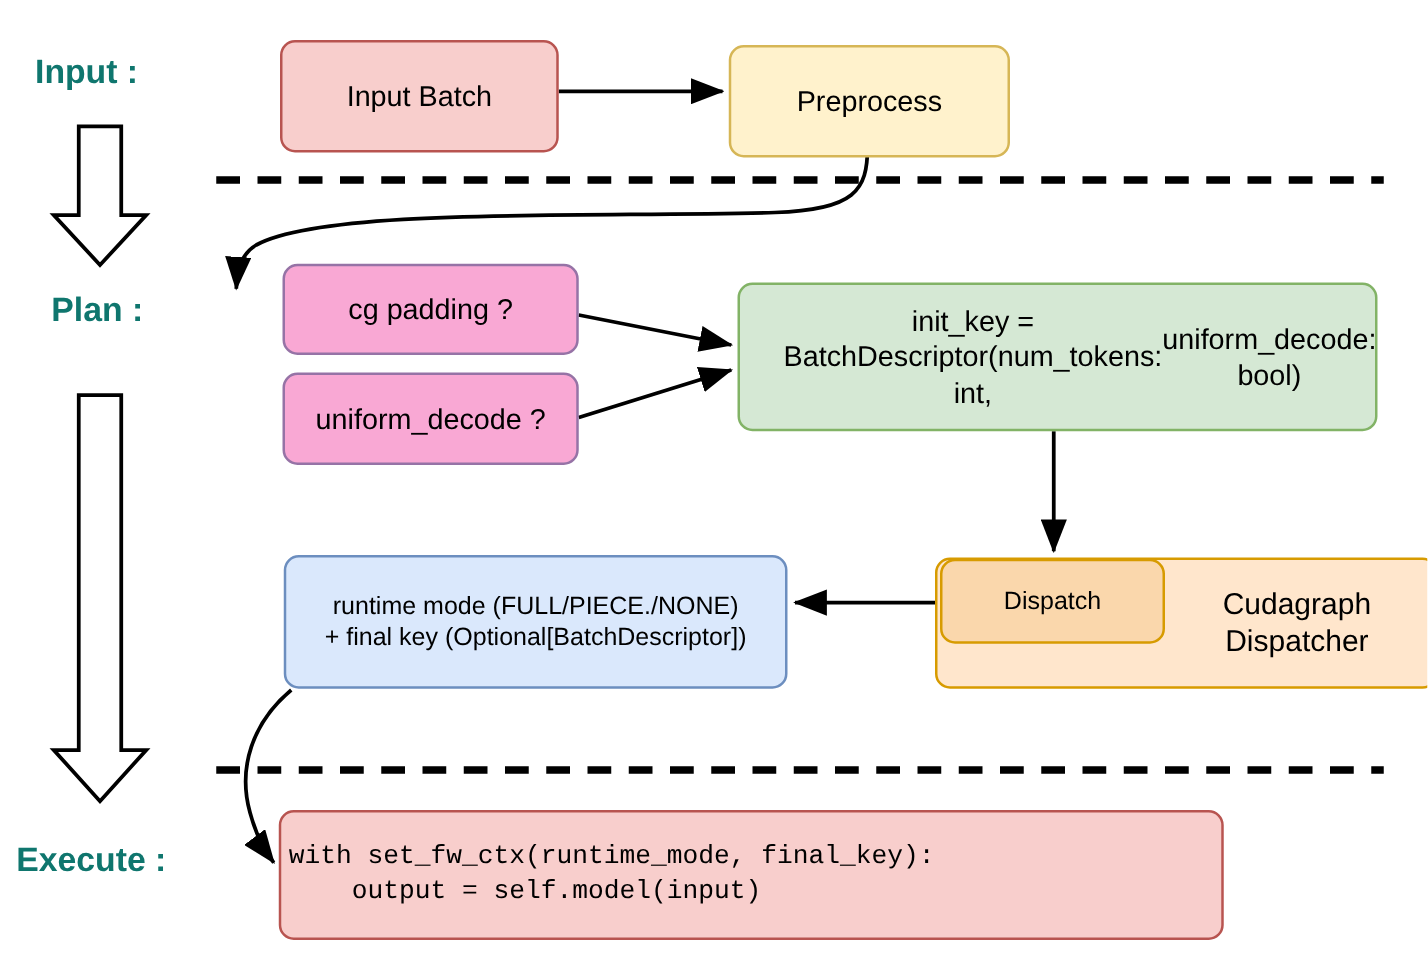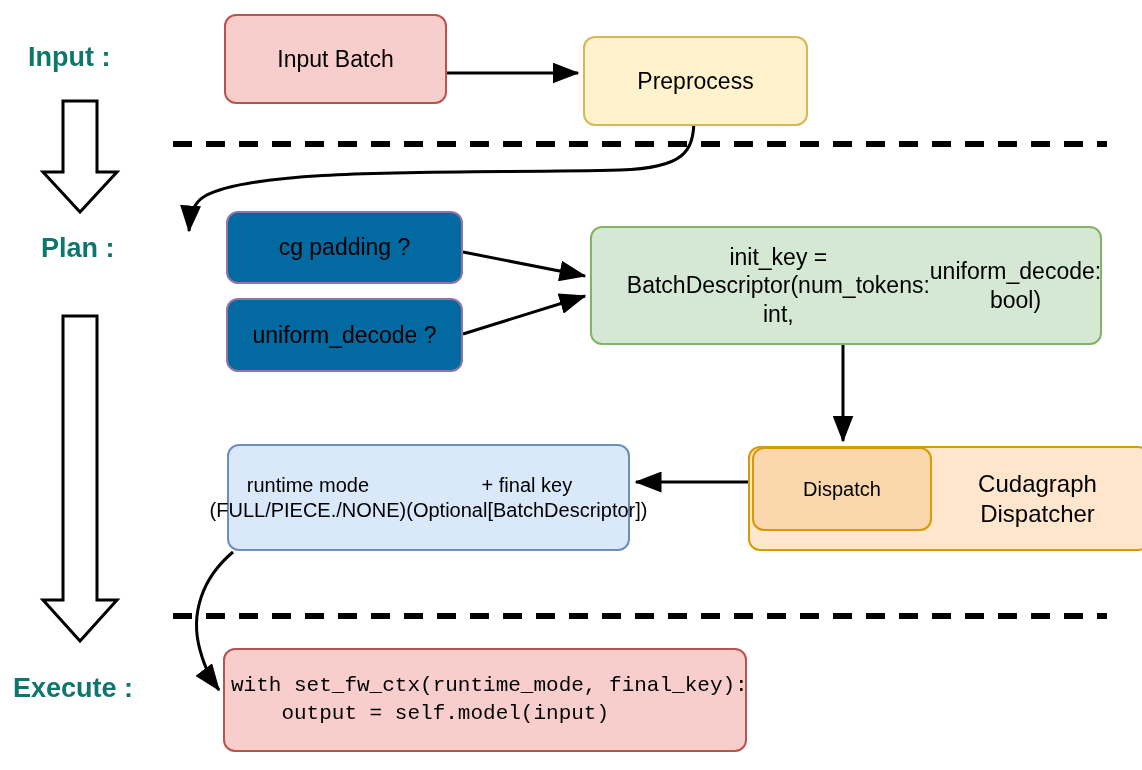--- a/index.html
+++ b/index.html
@@ -49,21 +49,21 @@
   }
   .node-pink {
     background: #f8cecc;
     border-color: #b85450;
   }
   .node-yellow {
     background: #fff2cc;
     border-color: #d6b656;
   }
   .node-purple {
-    background: #0369a1;
+    background: #f9a8d4;
     border-color: #9673a6;
   }
   .node-green {
     background: #d5e8d4;
     border-color: #82b366;
   }
   .node-blue {
     background: #dae8fc;
     border-color: #6c8ebf;
   }
@@ -124,55 +124,55 @@
 
     <path d="M233,552 C202,578 190,614 200,650 C206,672 213,682 219,690" fill="none" stroke="#000000" stroke-width="3" marker-end="url(#arrowhead)"></path>
   </svg>
 
   <div class="stage-label" style="left:28px; top:42px;">Input :</div>
 
   <div class="stage-label" style="left:41px; top:233px;">Plan :</div>
 
   <div class="stage-label" style="left:13px; top:673px;">Execute :</div>
 
-  <div class="node node-pink n-title-23" style="left:224px; top:14px; width:223px; height:90px;">
+  <div class="node node-pink n-title-23" style="left:224px; top:32px; width:223px; height:90px;">
     <span>Input Batch</span>
   </div>
 
   <div class="node node-yellow n-title-23" style="left:583px; top:36px; width:225px; height:90px;">
     <span>Preprocess</span>
   </div>
 
   <div class="node node-purple n-title-23" style="left:226px; top:211px; width:237px; height:73px;">
     <span>cg padding ?</span>
   </div>
 
   <div class="node node-purple n-title-23" style="left:226px; top:298px; width:237px; height:74px;">
     <span>uniform_decode ?</span>
   </div>
 
   <div class="node node-green n-title-23" style="left:590px; top:226px; width:512px; height:119px; padding-left:44px;">
     <span>init_key = BatchDescriptor(num_tokens: int,</span>
     <span>uniform_decode: bool)</span>
   </div>
 
-  <div class="node node-blue n-title-20" style="left:227px; top:444px; width:403px; height:107px; flex-direction:row;">
+  <div class="node node-blue n-title-20" style="left:227px; top:444px; width:403px; height:107px; flex-direction:column;">
     <span>runtime mode (FULL/PIECE./NONE)</span>
     <span>+ final key (Optional[BatchDescriptor])</span>
   </div>
 
   <div class="node node-orange-outer n-title-24" style="left:748px; top:446px; width:402px; height:105px; flex-direction:column;
               justify-content:center; padding-left:185px;">
     <span>Cudagraph</span>
     <span>Dispatcher</span>
   </div>
 
-  <div class="node node-orange-inner n-title-20" style="left:752px; top:447px; width:180px; height:84px;">
+  <div class="node node-orange-inner n-title-20" style="left:752px; top:447px; width:180px; height:68px;">
     <span>Dispatch</span>
   </div>
 
-  <div class="node node-pink code-node" style="left:223px; top:648px; width:524px; height:104px; flex-direction:column;
+  <div class="node node-pink code-node" style="left:223px; top:648px; width:756px; height:104px; flex-direction:column;
               align-items:flex-start; justify-content:center;">
     <span>with set_fw_ctx(runtime_mode, final_key):</span>
     <span>    output = self.model(input)</span>
   </div>
 
 </div>
 
 </body></html>

